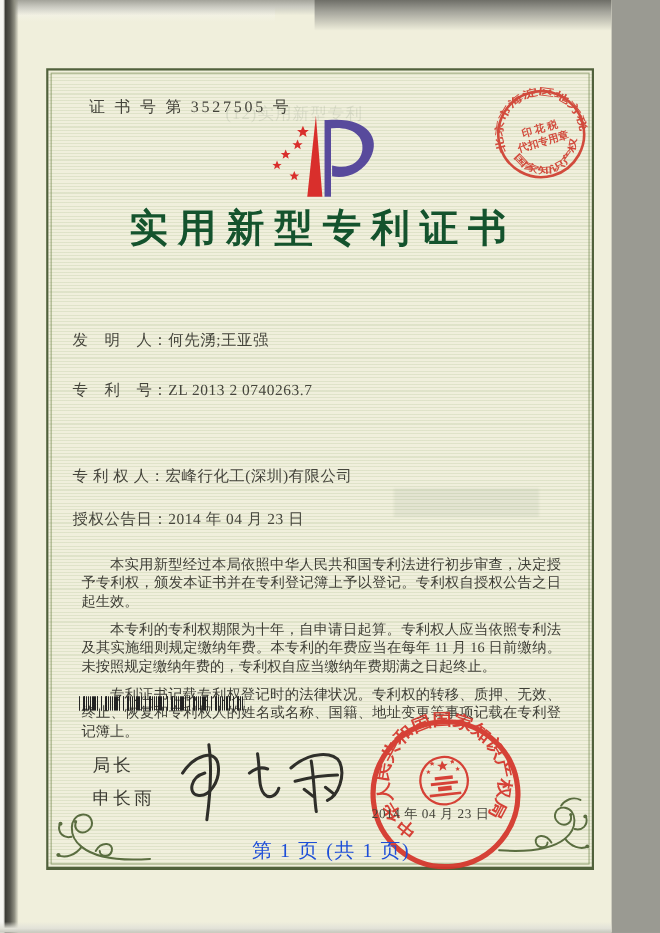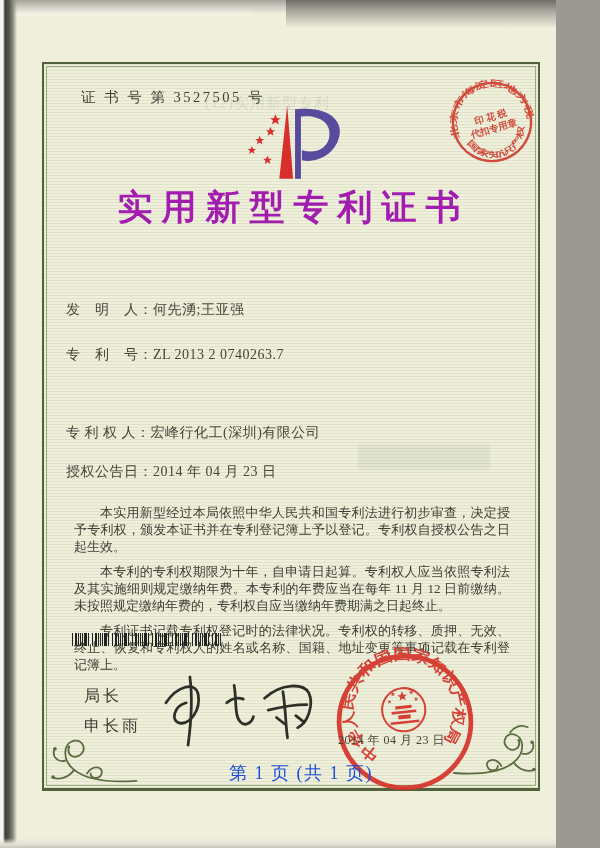--- a/index.html
+++ b/index.html
@@ -19,21 +19,21 @@
     background:linear-gradient(180deg,#f7f7f2 0,rgba(240,239,220,0) 100%);}
   .edge-bottom{left:0;bottom:0;width:100%;height:10px;
     background:linear-gradient(0deg,#c6c6bd 0,#e2e2d8 4px,rgba(240,239,220,0) 10px);}
   
   .frame{left:42px;top:62px;width:494px;height:724px;border:2px solid #51613c;border-bottom-width:3px;
     background:repeating-linear-gradient(180deg,rgba(125,155,90,.15) 0 1px,rgba(0,0,0,0) 1px 3px);}
   .frame-inner{position:absolute;inset:2px;border:1px solid rgba(113,134,78,.65);}
   
   .certno{left:66px;top:88px;font-size:14.5px;letter-spacing:2.5px;color:#43433a;white-space:nowrap;margin-left:15px;}
   .title{left:42px;top:184px;width:494px;text-align:center;font-size:35px;font-weight:700;
-         letter-spacing:9px;text-indent:9px;color:#a21caf;white-space:nowrap;}
+         letter-spacing:9px;text-indent:9px;color:#14532d;white-space:nowrap;}
   .field{left:66px;font-size:14px;color:#45453c;letter-spacing:.5px;white-space:nowrap;}
   .f0{top:255px}.f1{top:301px}.f2{top:346px}.f3{top:385px}.f4{top:424px}.f5{top:463px}
   .body{left:66px;top:496px;width:452px;font-size:13px;line-height:17px;color:#3e3e36;text-align:justify;}
   .body p{margin:8px;text-indent:2em;}
   .barcode{left:72px;top:633px;width:150px;height:13px;
     background:repeating-linear-gradient(90deg,#222 0 1px,rgba(0,0,0,0) 1px 3px,#222 3px 5px,rgba(0,0,0,0) 5px 6px,#222 6px 7px,rgba(0,0,0,0) 7px 10px),
                repeating-linear-gradient(90deg,#222 0 1px,rgba(0,0,0,0) 1px 4px);}
   .signer{left:84px;font-size:16px;letter-spacing:3px;color:#3c3c33;white-space:nowrap;}
   .s-title{top:686px}.s-name{top:716px}
   .sealdate{left:338px;top:732px;width:150px;font-size:12px;letter-spacing:.5px;color:#44443a;white-space:nowrap;}
@@ -99,21 +99,21 @@
   </div>
   <div class="abs field f4">
     <span>专 利 权 人：</span><span>宏峰行化工(深圳)有限公司</span>
   </div>
   <div class="abs field f5">
     <span>授权公告日：</span><span>2014 年 04 月 23 日</span>
   </div>
 
   <div class="abs body">
     <p>本实用新型经过本局依照中华人民共和国专利法进行初步审查，决定授予专利权，颁发本证书并在专利登记簿上予以登记。专利权自授权公告之日起生效。</p>
-    <p>本专利的专利权期限为十年，自申请日起算。专利权人应当依照专利法及其实施细则规定缴纳年费。本专利的年费应当在每年 11 月 12 日前缴纳。未按照规定缴纳年费的，专利权自应当缴纳年费期满之日起终止。</p>
+    <p>本专利的专利权期限为十年，自申请日起算。专利权人应当依照专利法及其实施细则规定缴纳年费。本专利的年费应当在每年 11 月 16 日前缴纳。未按照规定缴纳年费的，专利权自应当缴纳年费期满之日起终止。</p>
     <p>专利证书记载专利权登记时的法律状况。专利权的转移、质押、无效、终止、恢复和专利权人的姓名或名称、国籍、地址变更等事项记载在专利登记簿上。</p>
   </div>
 
   <div class="abs barcode"></div>
 
   <div class="abs signer s-title">局长</div>
   <div class="abs signer s-name">申长雨</div>
   <svg class="abs" style="left:142px;top:668px" width="175" height="88" viewBox="0 0 190 92">
     <g stroke="#2f2f2a" stroke-width="3" fill="none" stroke-linecap="round" stroke-linejoin="round">
       <path d="M26 36 C38 18 58 12 61 27 C64 44 52 60 41 58 C31 56 34 40 48 36"></path>

